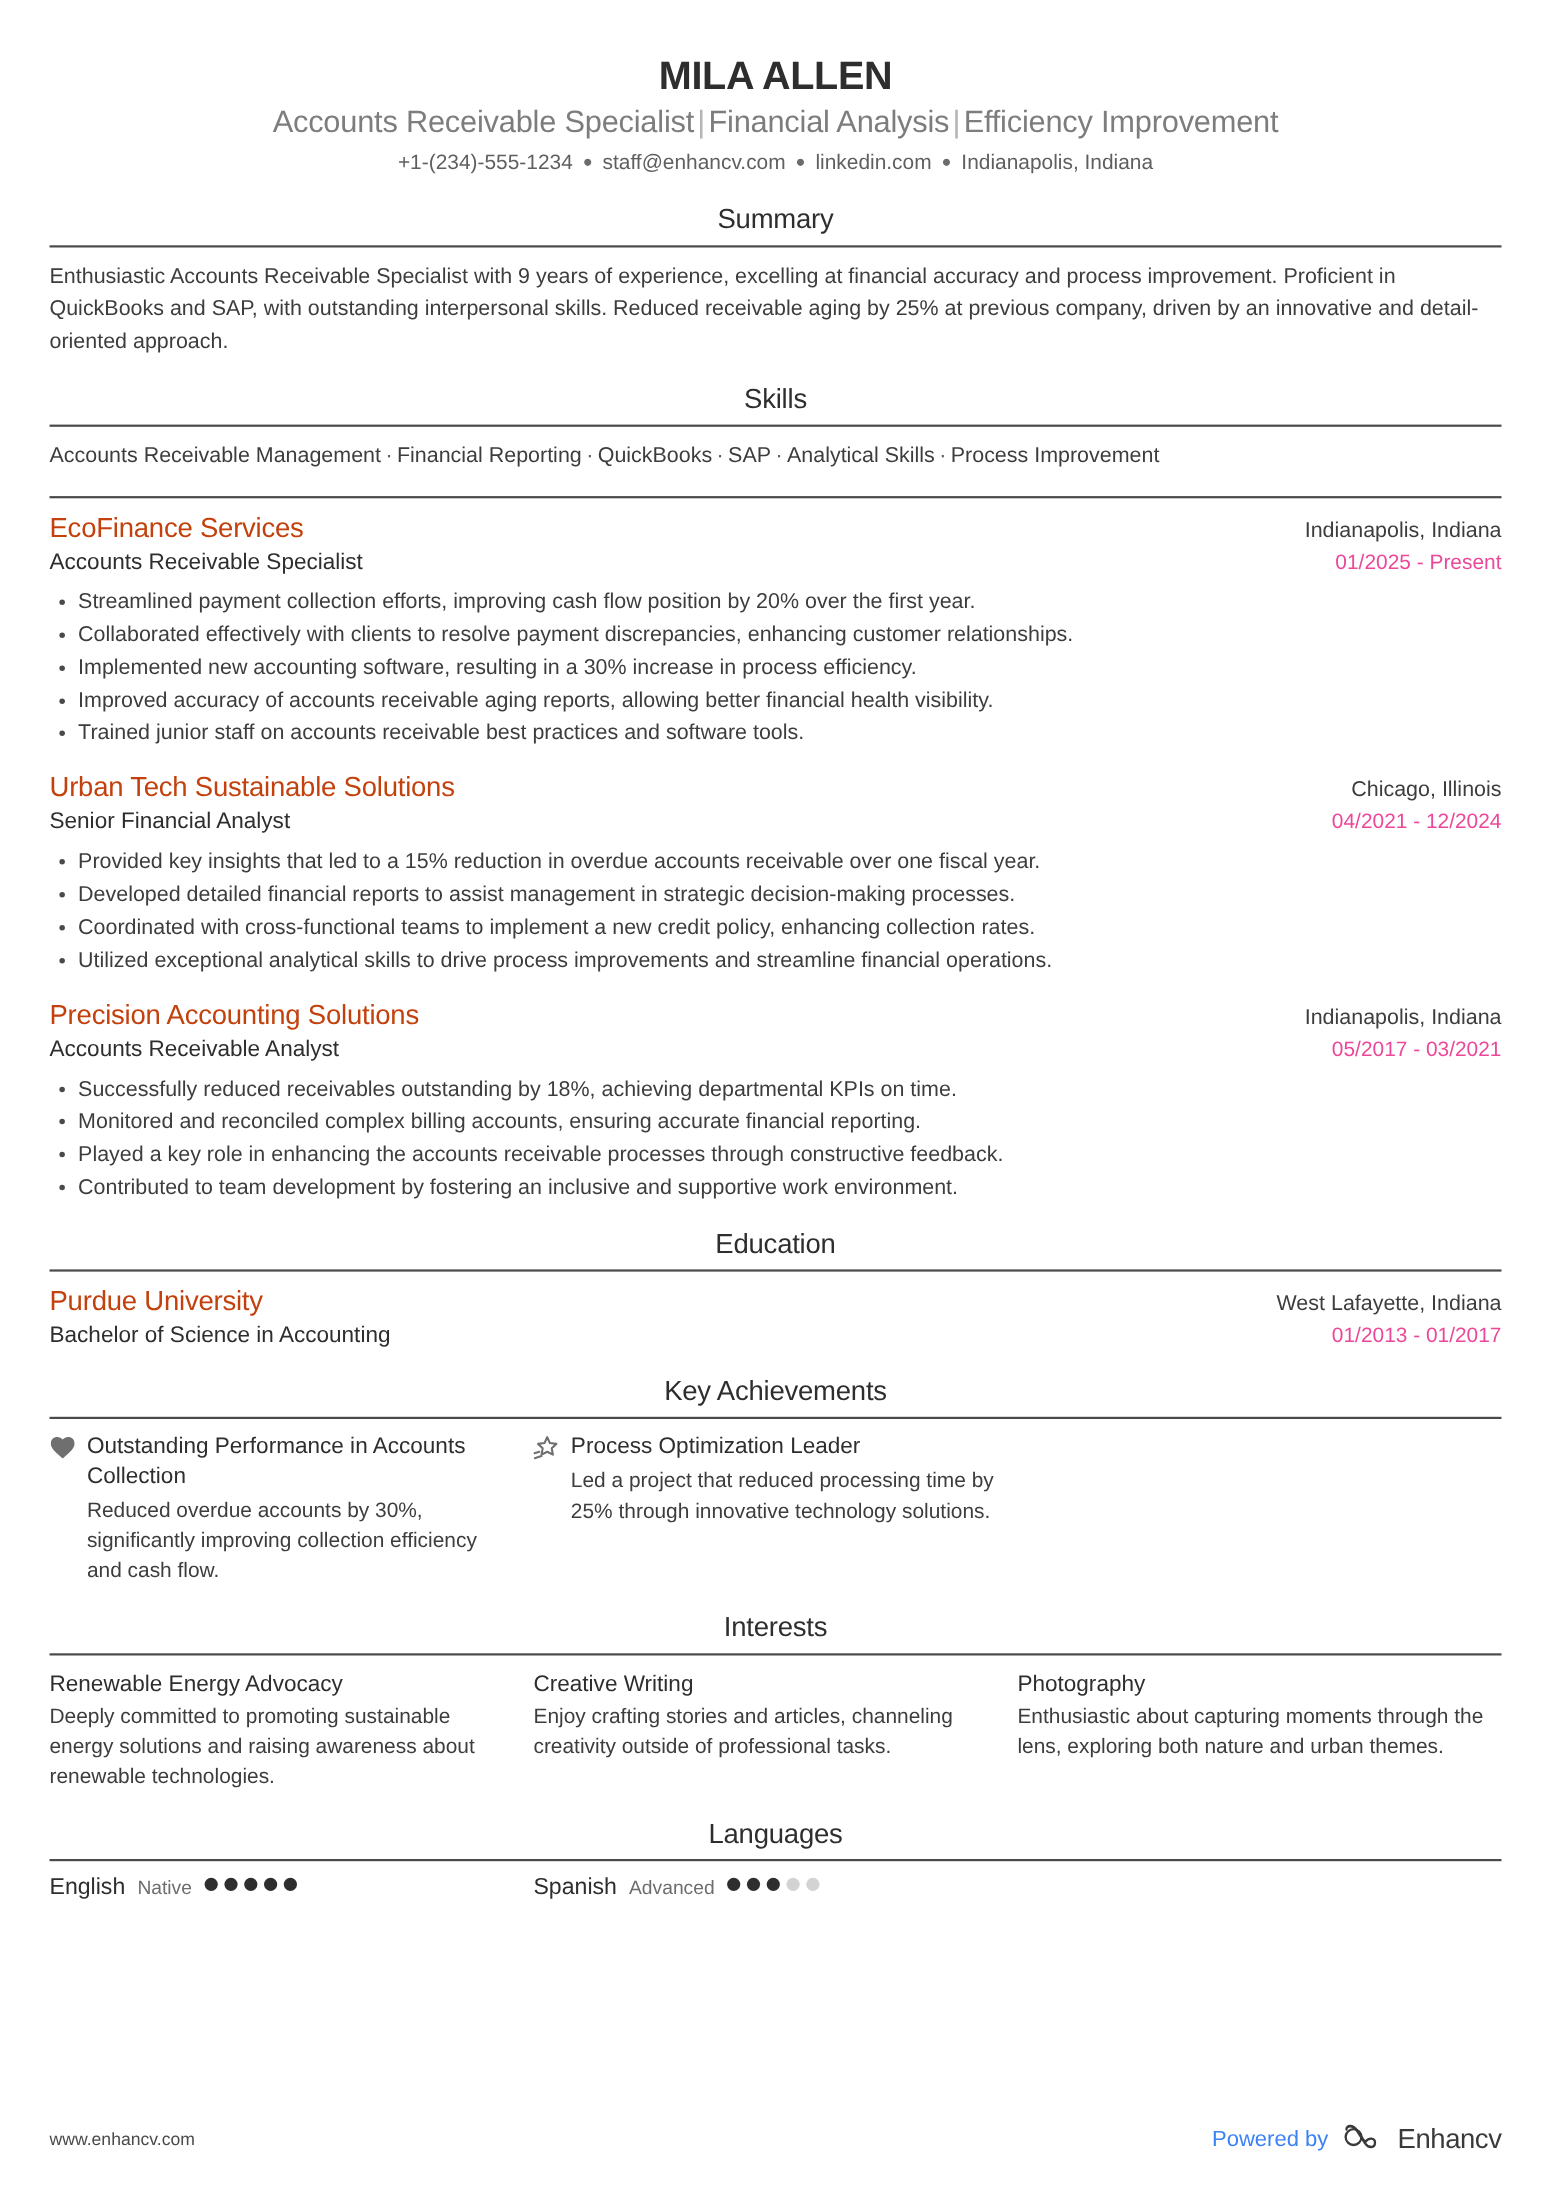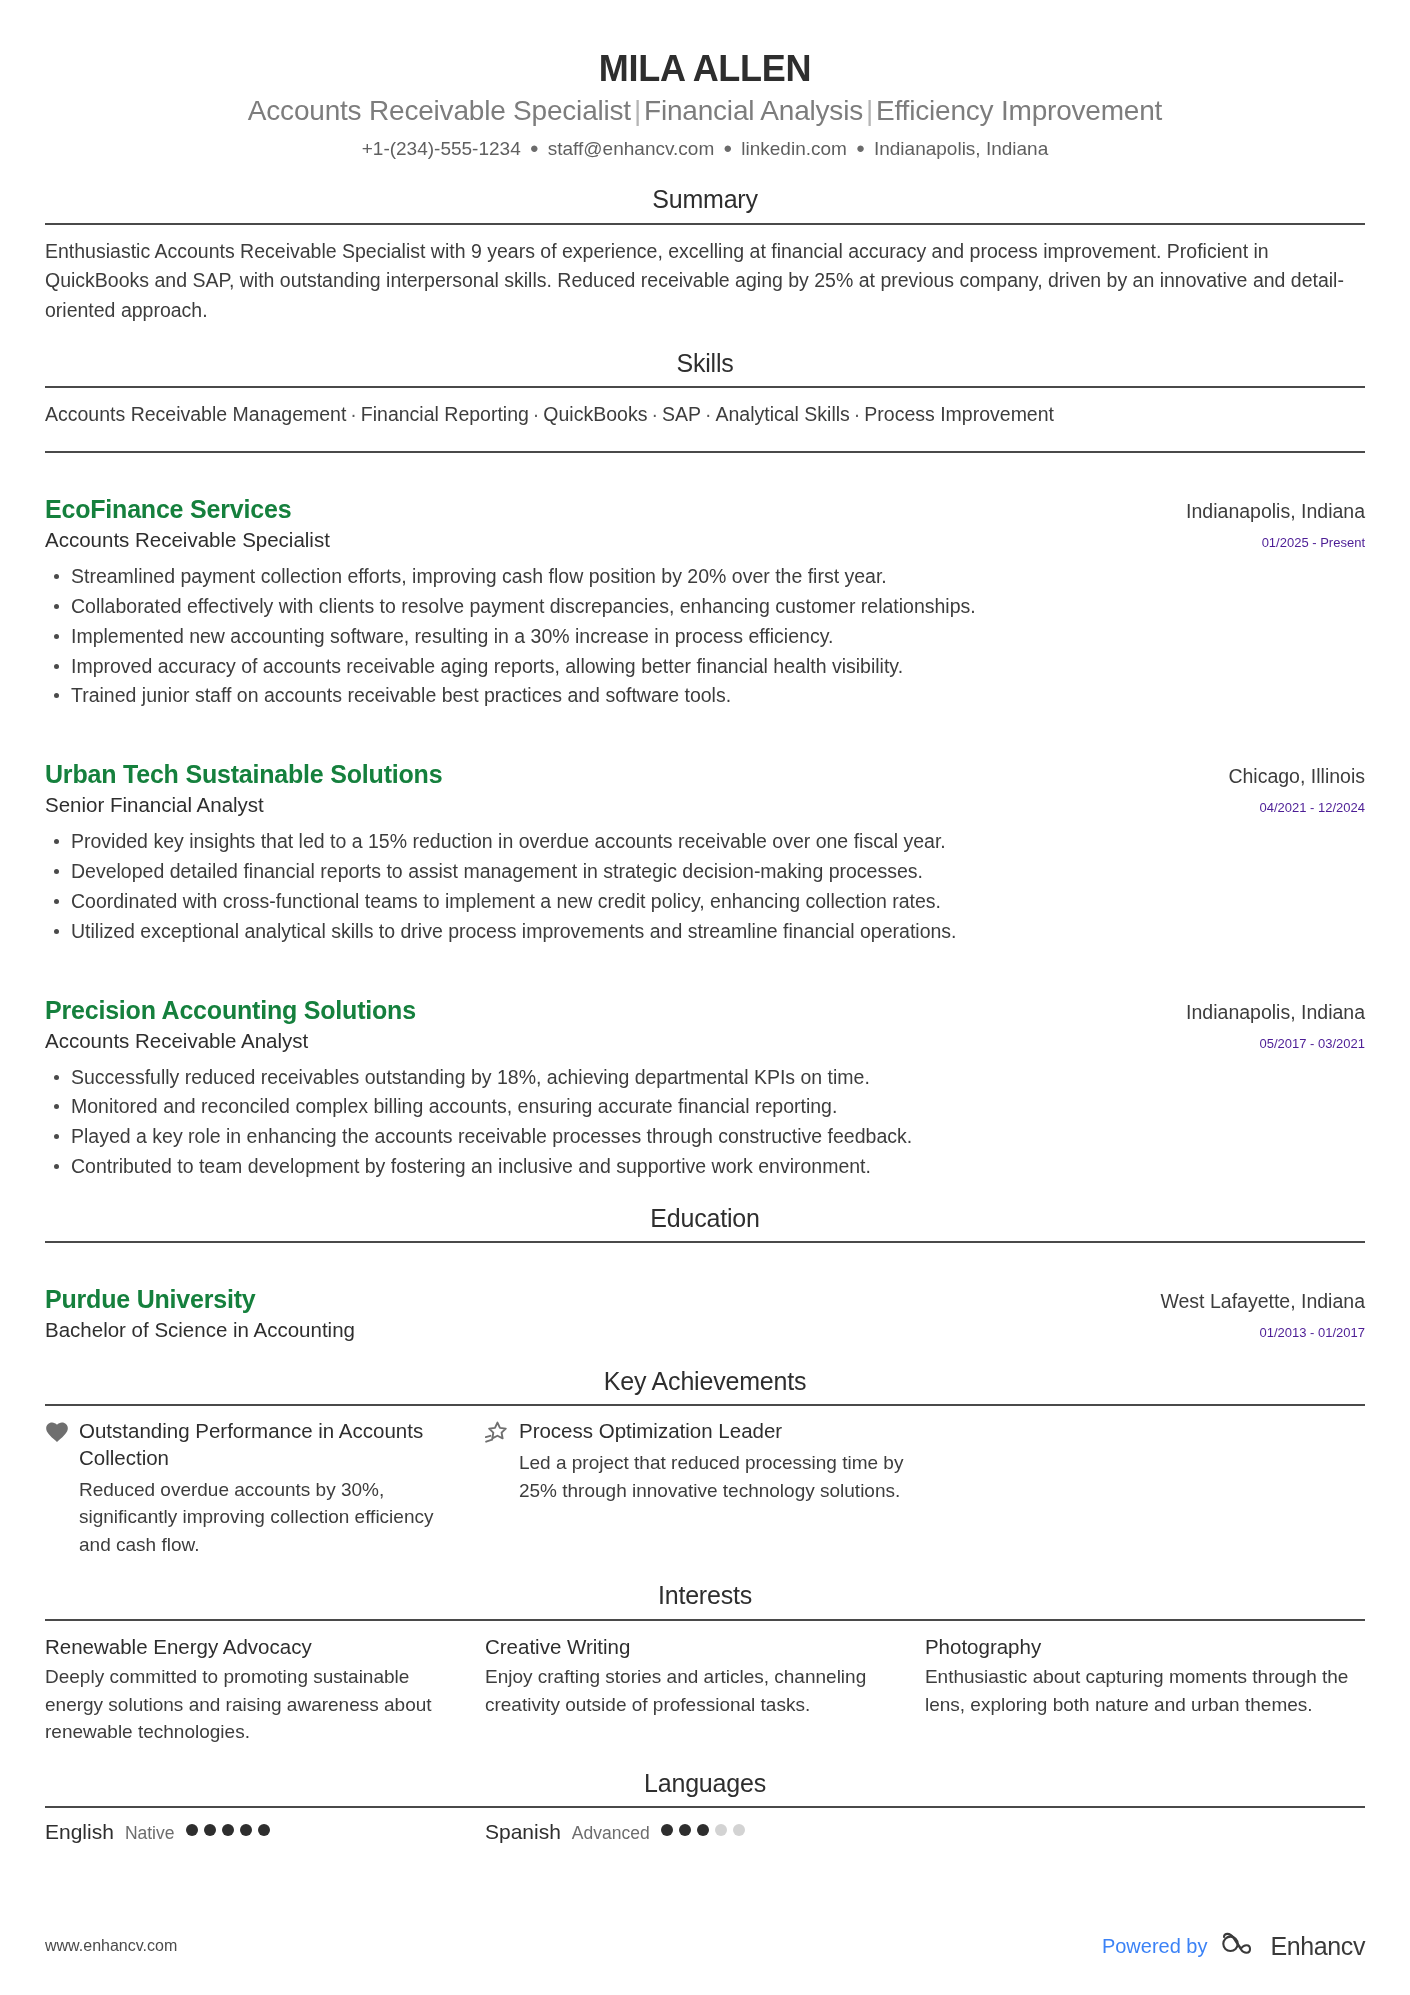--- a/index.html
+++ b/index.html
@@ -80,47 +80,46 @@
   
   .entry { margin-bottom: 20px; }
   .entry:last-child { margin-bottom: 4px; }
   .entry-top {
     display: flex;
     justify-content: space-between;
     align-items: baseline;
   }
   .entry-org {
     font-size: 25px;
-    font-weight: 700;
-    color: #15803d;
+    font-weight: 400;
+    color: #c2410c;
     line-height: 1.25;
     letter-spacing: -0.2px;
-    margin-top: 29px;
   }
   .entry-loc {
     font-size: 19.5px;
     color: #3d3d3d;
     line-height: 1.3;
     white-space: nowrap;
     padding-left: 20px;
   }
   .entry-sub {
     display: flex;
     justify-content: space-between;
     align-items: baseline;
     margin-top: 1px;
   }
   .entry-role {
     font-size: 20.5px;
     color: #2e2e2e;
     line-height: 1.35;
   }
   .entry-date {
-    font-size: 13px;
-    color: #4c1d95;
+    font-size: 19px;
+    color: #ec4899;
     line-height: 1.3;
     white-space: nowrap;
     padding-left: 20px;
     text-align: right;
   }
   ul.bullets {
     list-style: none;
     margin-top: 8px;
   }
   ul.bullets li {

